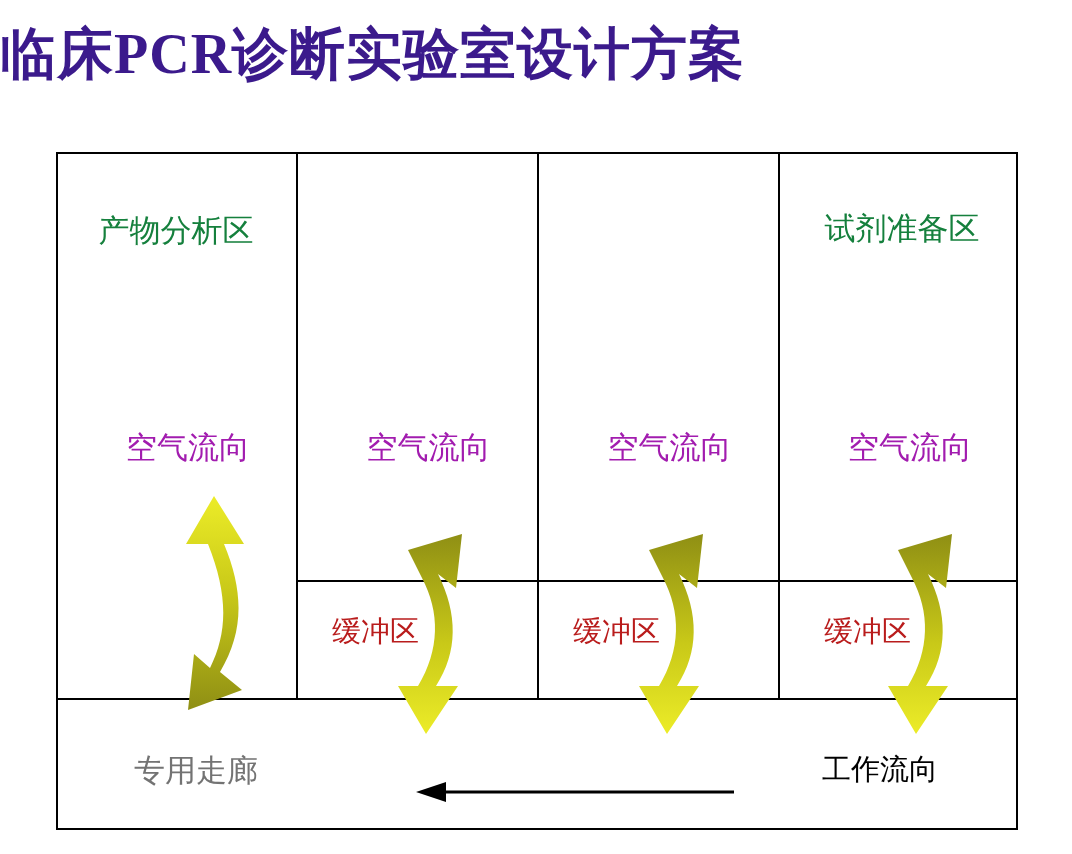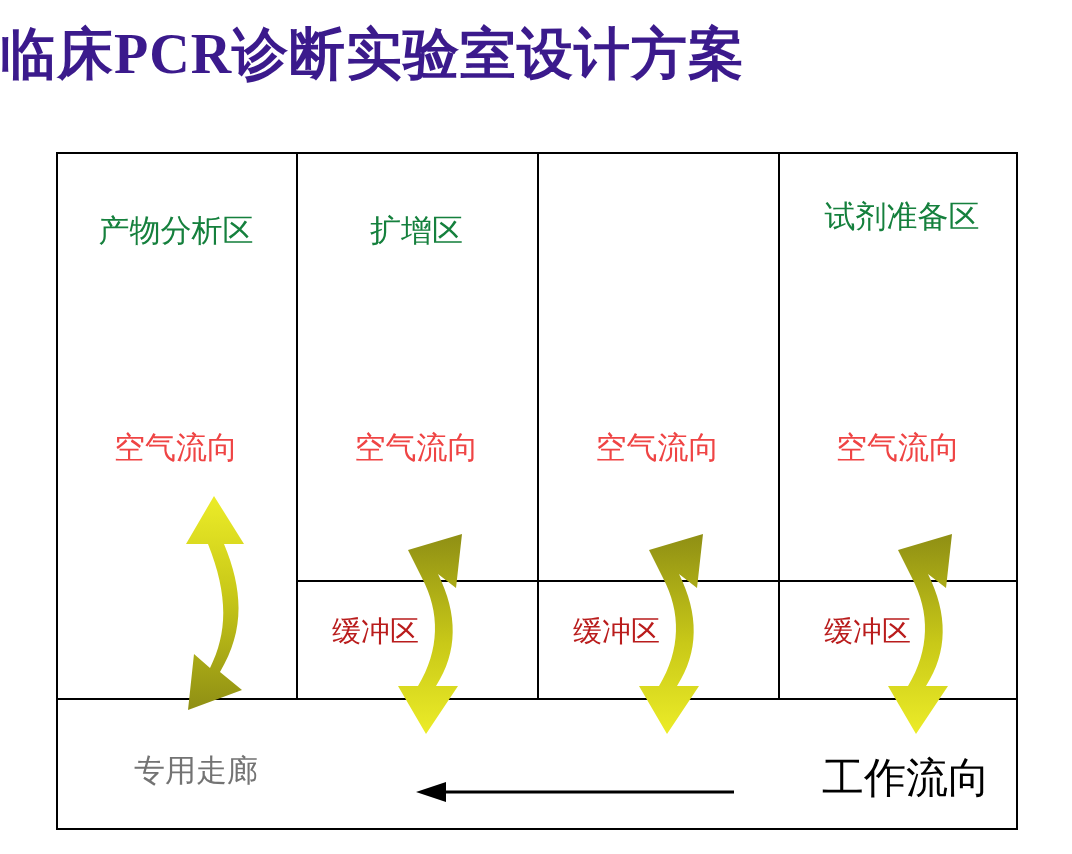--- a/index.html
+++ b/index.html
@@ -77,23 +77,24 @@
     font-size: 31px;
     color: #15803d;
     text-align: center;
     white-space: nowrap;
   }
 
   .air-label {
     position: absolute;
     font-family: "Liberation Serif", serif;
     font-size: 31px;
-    color: #ef4444;
+    color: #a21caf;
     text-align: center;
     white-space: nowrap;
+    margin-left: 12px;
   }
 
   .buffer-label {
     position: absolute;
     font-family: "Liberation Serif", serif;
     font-size: 29px;
     color: #b91c1c;
     white-space: nowrap;
     margin-left: 20px;
   }
@@ -102,21 +103,21 @@
     position: absolute;
     font-family: "Liberation Serif", serif;
     font-size: 31px;
     color: #737373;
     white-space: nowrap;
   }
 
   .flow-label {
     position: absolute;
     font-family: "Liberation Serif", serif;
-    font-size: 42px;
+    font-size: 29px;
     color: #000000;
     white-space: nowrap;
   }
 
   svg.arrow {
     position: absolute;
     overflow: visible;
   }
 
   svg.flow-arrow {
@@ -139,28 +140,27 @@
 
   <div class="hdiv" style="top:546px;"></div>
 
   <div class="hbuf" style="left:240px; top:428px; width:241px;"></div>
   <div class="hbuf" style="left:481px; top:428px; width:241px;"></div>
   <div class="hbuf" style="left:722px; top:428px; width:240px;"></div>
 
   <div class="room-label" style="left:0px; top:58px; width:240px;">产物分析区</div>
   <div class="air-label" style="left:0px; top:275px; width:240px;">空气流向</div>
 
-  <div class="room-label" style="left:240px; top:58px; width:241px;">扩增区</div>
   <div class="air-label" style="left:240px; top:275px; width:241px;">空气流向</div>
   <div class="buffer-label" style="left:256px; top:460px;">缓冲区</div>
 
   <div class="air-label" style="left:481px; top:275px; width:241px;">空气流向</div>
   <div class="buffer-label" style="left:497px; top:460px;">缓冲区</div>
 
-  <div class="room-label" style="left:722px; top:44px; width:248px;">试剂准备区</div>
+  <div class="room-label" style="left:722px; top:56px; width:248px;">试剂准备区</div>
   <div class="air-label" style="left:722px; top:275px; width:240px;">空气流向</div>
   <div class="buffer-label" style="left:748px; top:460px;">缓冲区</div>
 
   <svg class="arrow" style="left:0; top:0; width:0; height:0;" aria-hidden="true">
     <defs>
       <linearGradient id="gradArrowUp" x1="0" y1="1" x2="0" y2="0">
         <stop offset="0%" stop-color="#8f8f14"></stop>
         <stop offset="55%" stop-color="#c9c918"></stop>
         <stop offset="100%" stop-color="#ecec28"></stop>
       </linearGradient>

